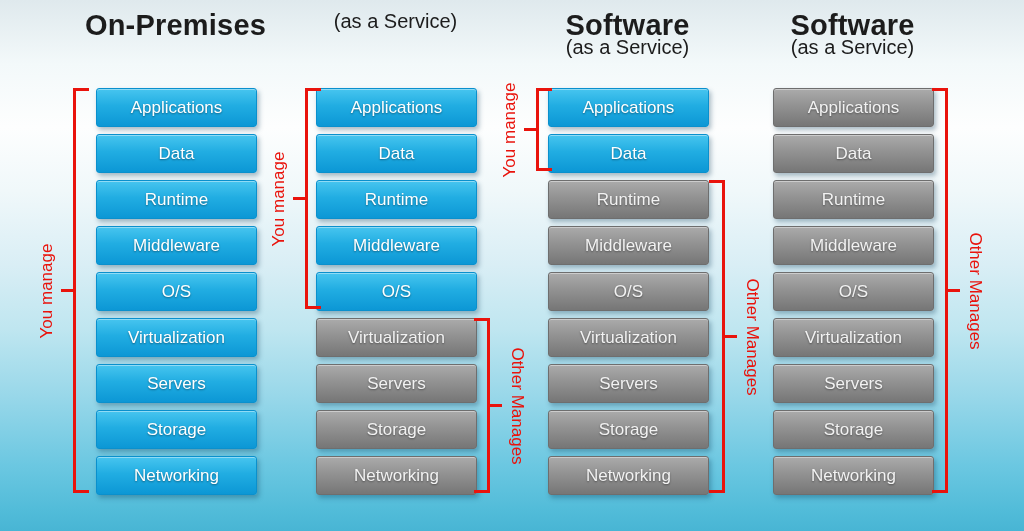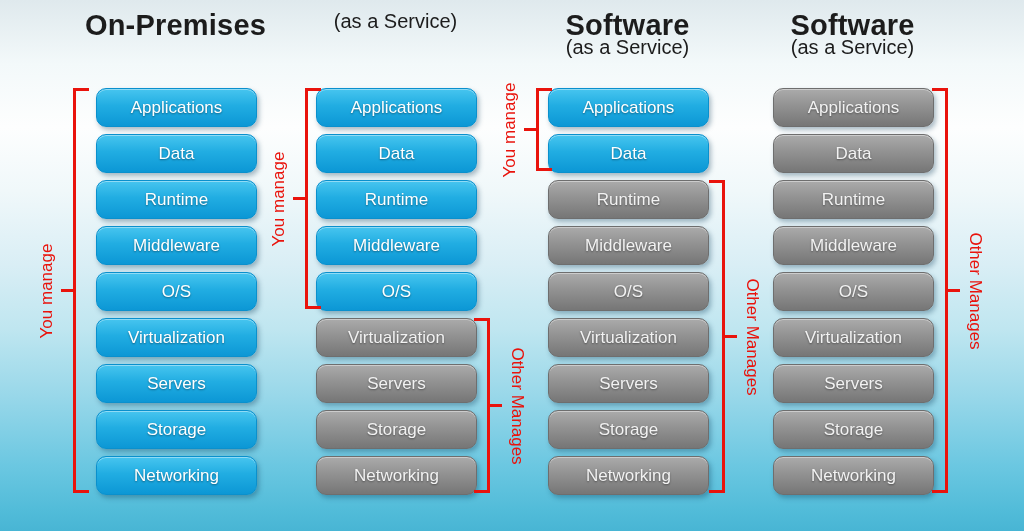--- a/index.html
+++ b/index.html
@@ -8,21 +8,21 @@
     position:relative;width:1024px;height:531px;overflow:hidden;
     background:linear-gradient(180deg,
       #dfe9ed 0%, #f3f9fa 12%, #fdfefe 24%, #f0f8fa 36%,
       #d9eef5 50%, #bfe6f0 62%, #97d7e9 75%, #6ac7e1 88%,
       #52bcd9 96%, #48b5d4 100%);
   }
   .col-title{position:absolute;text-align:center;color:#1c1c1c;}
   .col-title .main{font-size:29px;font-weight:bold;letter-spacing:.2px;line-height:26px;}
   .col-title .sub{font-size:20px;font-weight:400;line-height:19px;}
   .layer-box{
-    position:absolute;width:159px;height:37px;border-radius:10px;
+    position:absolute;width:159px;height:37px;border-radius:3px;
     display:flex;align-items:center;justify-content:center;
     font-size:17px;color:#ffffff;text-shadow:0 1px 2px rgba(0,0,0,.4);
     box-shadow:2px 3px 5px rgba(15,60,90,.35), inset 0 1px 0 rgba(255,255,255,.4);
   }
   .layer-box.managed{
     background:linear-gradient(180deg,#47c5ef 0%, #21ade2 45%, #0c97d5 100%);
     border:1px solid #0a90cd;
   }
   .layer-box.unmanaged{
     background:linear-gradient(180deg,#ababab 0%, #929292 45%, #767676 100%);

